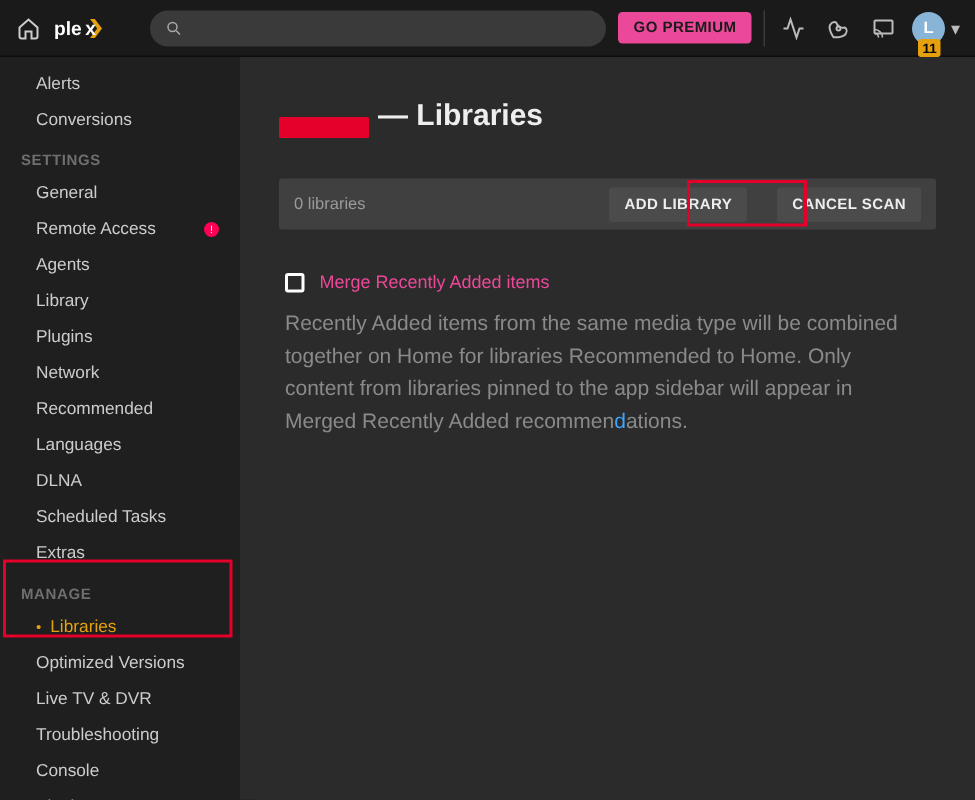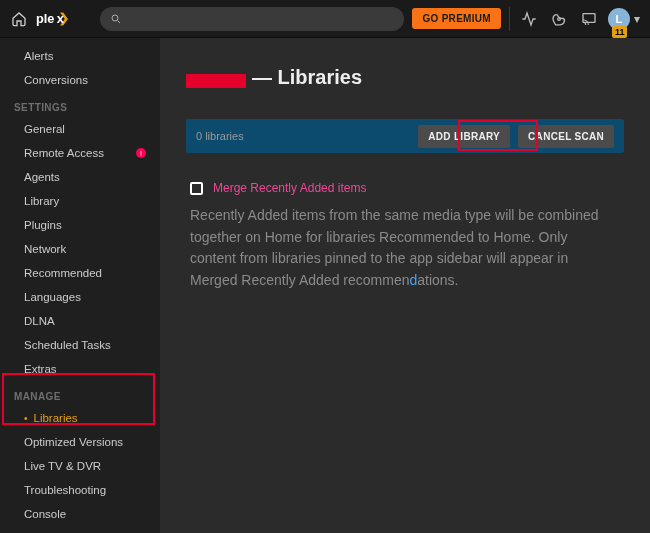--- a/index.html
+++ b/index.html
@@ -28,21 +28,21 @@
     height: 24px;
     background: #3a3a3a;
     border-radius: 12px;
     display:flex; align-items:center;
     padding: 0 10px;
     color:#888;
     max-width: 320px;
   }
   .search svg { width:12px; height:12px; margin-right:6px; }
   .go-premium {
-    background: #f97316;
+    background: #ec4899;
     color: #1a1a1a;
     font-weight: 700;
     font-size: 10px;
     padding: 5px 10px;
     border-radius: 3px;
     letter-spacing: 0.3px;
     cursor:pointer;
   }
   .topbar .divider { width:1px; height: 24px; background:#3a3a3a; }
   .top-icon { width:22px; height:22px; display:flex; align-items:center; justify-content:center; color:#bbb; cursor:pointer; position:relative; }
@@ -100,38 +100,38 @@
   .main {
     flex:1;
     background:#2b2b2b;
     padding: 28px 26px;
     overflow-y:auto;
     position:relative;
   }
   .page-title {
     font-size: 20px; font-weight:600;
     margin-bottom: 30px;
-    display:flex; align-items:center; gap:6px;
+    display:flex; align-items:flex-end; gap:6px;
   }
   .redact {
     display:inline-block; width:60px; height:14px;
     background:#e4002b; border-radius:1px;
     position:relative; top:3px;
   }
   .subhead-bar {
-    background:#0c4a6e;
+    background:#404040;
     height:34px;
     display:flex; align-items:center; justify-content:space-between;
     padding: 0 10px;
     border-radius:2px;
     margin-bottom: 28px;
     position: relative;
   }
   .lib-count { color:#9a9a9a; font-size:11px; }
-  .btn-group { display:flex; gap:8px; }
+  .btn-group { display:flex; gap:20px; }
   .btn {
     background:#4b4b4b; color:#eee;
     font-size:10px; font-weight:700;
     padding:6px 10px; border-radius:2px;
     letter-spacing:0.3px; cursor:pointer;
   }
   .red-box-btn {
     position:absolute;
     border: 2.5px solid #e4002b;
     top:1px;

